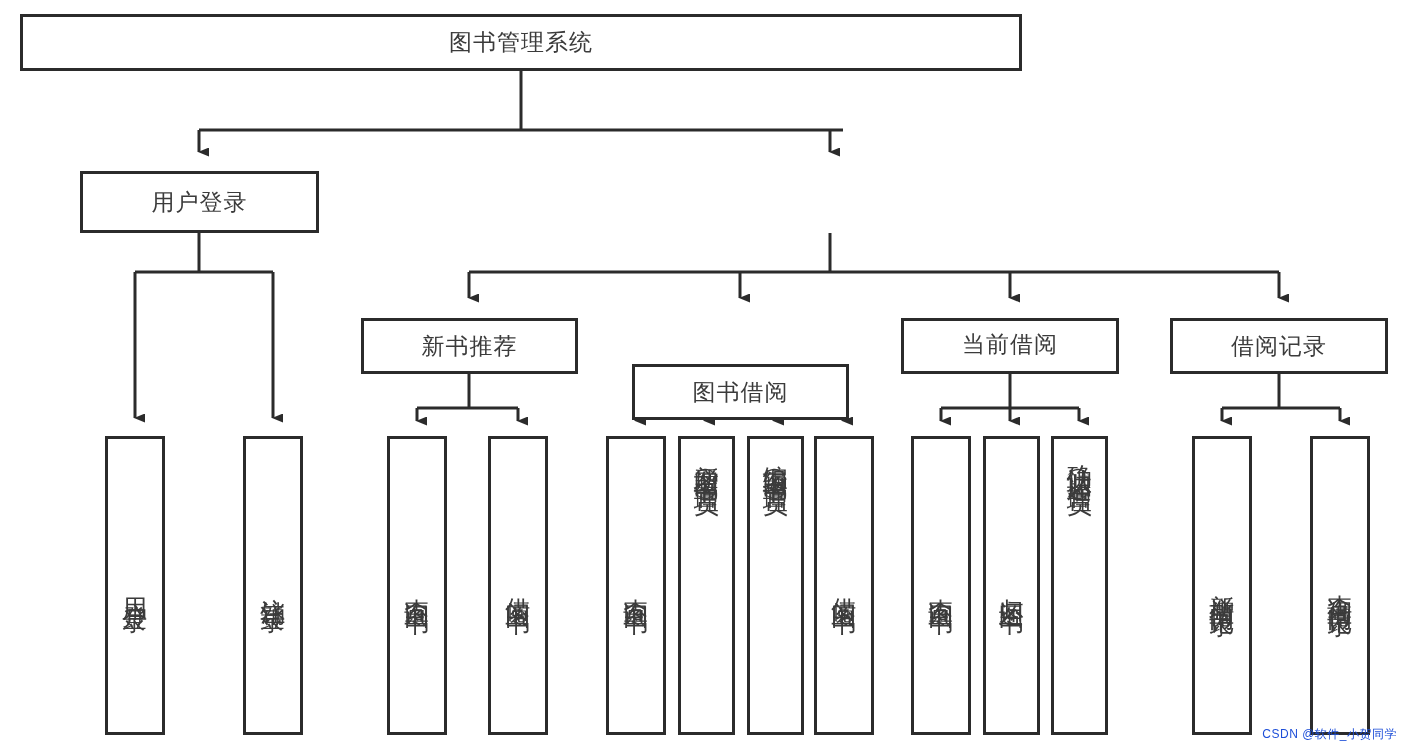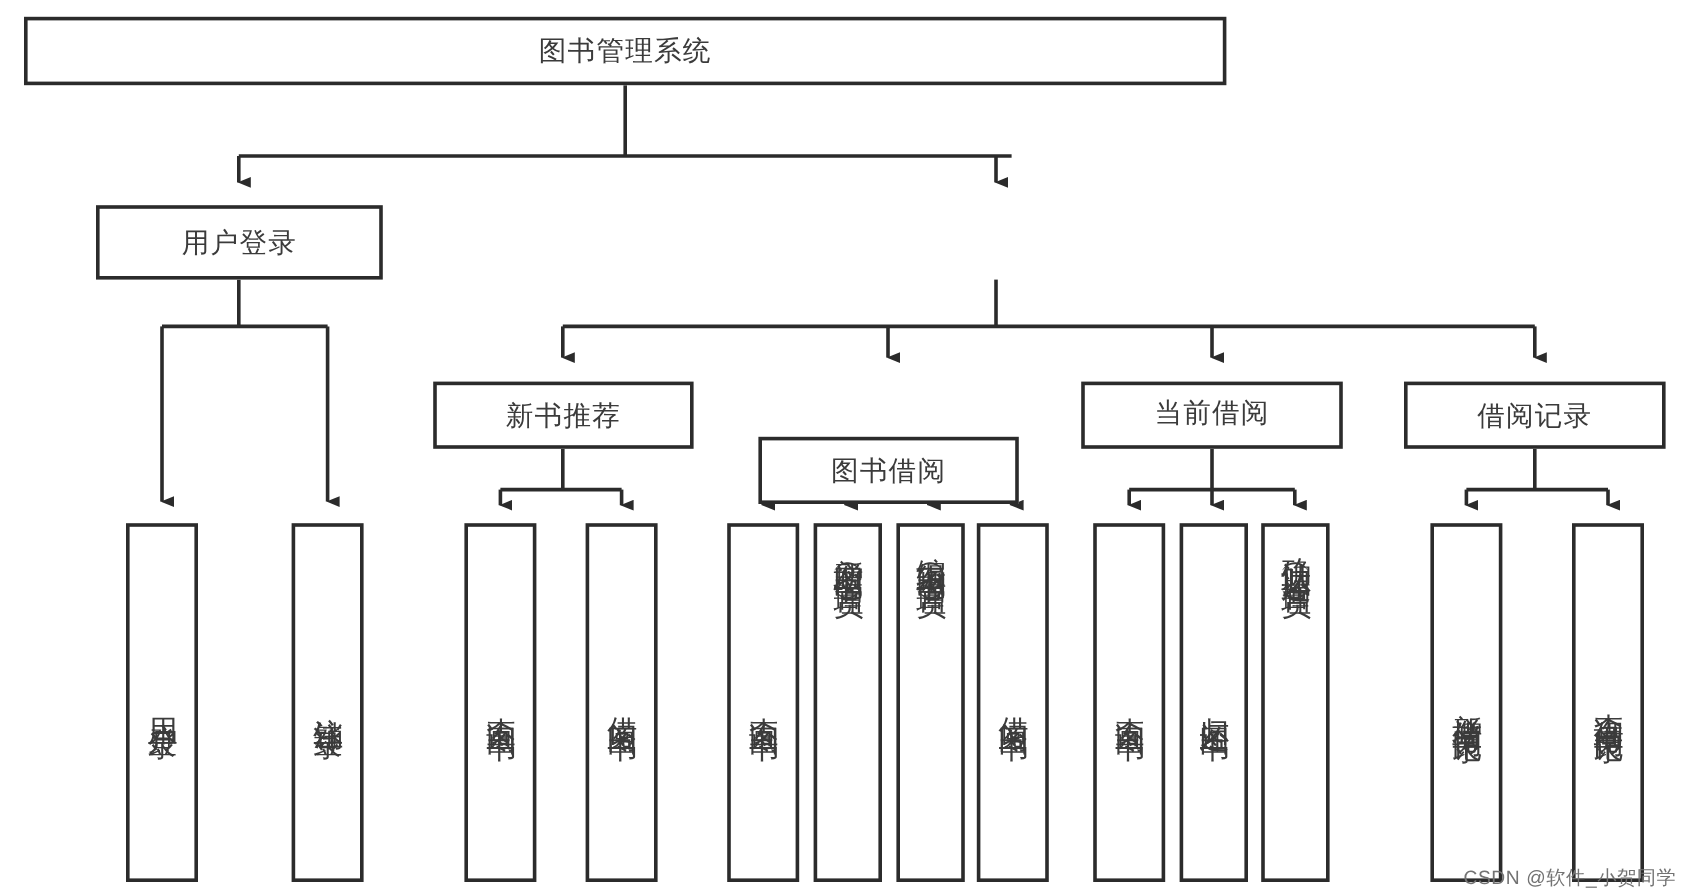--- a/index.html
+++ b/index.html
@@ -58,22 +58,22 @@
     white-space: nowrap;
   }
   .node.vertical.centered {
     align-items: center;
     padding-top: 0;
   }
   #watermark {
     position: absolute;
     right: 8px;
     bottom: 4px;
-    font-size: 16px;
-    color: #737373;
+    font-size: 12px;
+    color: #1d4ed8;
     white-space: nowrap;
     letter-spacing: 0.5px;
   }
 </style>
 </head>
 <body>
 
 <div id="diagram-canvas">
 
   <svg id="edges-layer" viewBox="0 0 1405 747" width="1405" height="747" xmlns="http://www.w3.org/2000/svg">

